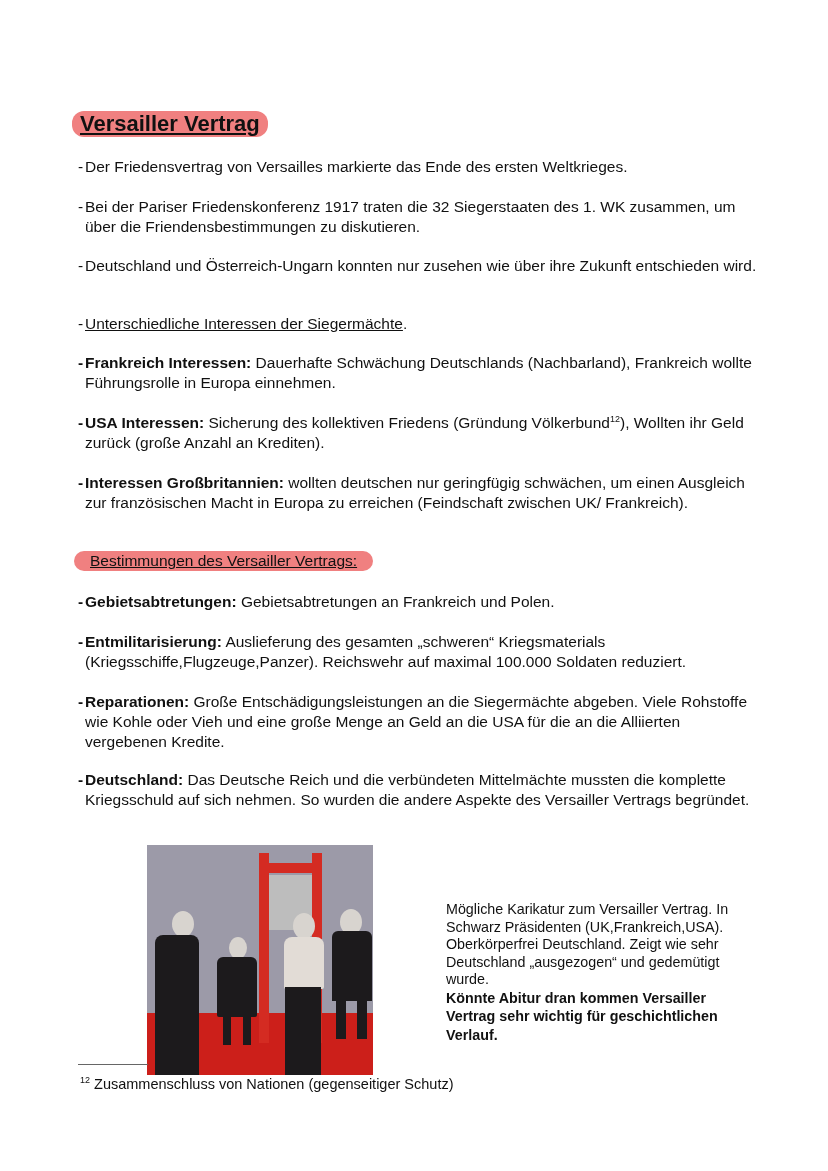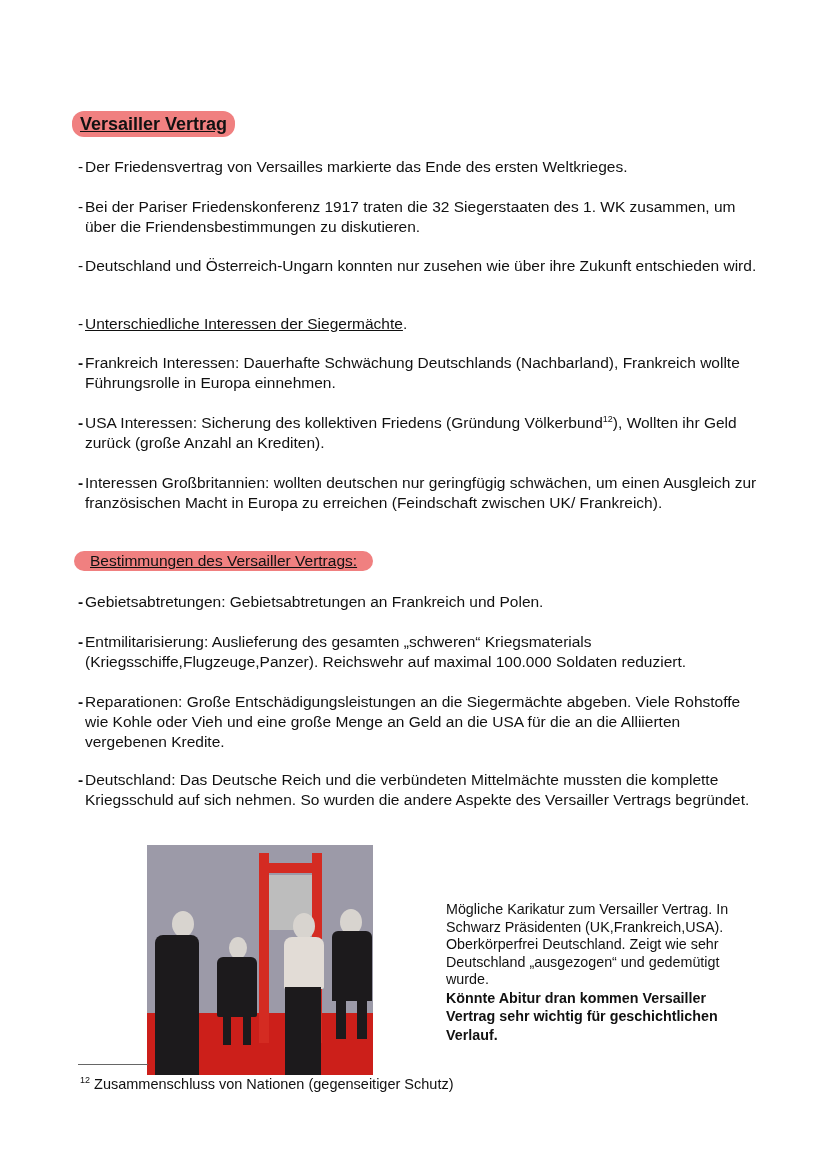--- a/index.html
+++ b/index.html
@@ -1,25 +1,25 @@
 <!DOCTYPE html>
 <html><head>
 <meta charset="utf-8">
 <style>
   html, body { margin:0; padding:0; background:#fff; }
   body { width:828px; height:1171px; position:relative; overflow:hidden;
          font-family:"Liberation Sans", sans-serif; color:#111; }
   .page { position:absolute; left:0; top:0; width:828px; height:1171px; }
-  .title { position:absolute; left:72px; top:111px; font-weight:bold; font-size:18px;
+  .title { position:absolute; left:72px; top:111px; font-weight:bold; font-size:22px;
            text-decoration:underline; background:#f08080; border-radius:12px;
            padding:2px 8px 2px 8px; line-height:22px; }
   .item { position:absolute; left:78px; width:680px; font-size:15.5px; line-height:20px; }
   .item .dash { position:absolute; left:0; top:0; width:12px; }
   .item .txt { margin-left:7px; display:block; }
-  .item b { font-weight:normal;text-align:right; }
+  .item b { font-weight:bold;text-align:right; }
   .u { text-decoration:underline; }
   .sub { position:absolute; left:74px; top:551px; font-size:15.5px; line-height:20px;
          background:#f08080; border-radius:10px; padding:0 16px; text-decoration:underline; }
   sup { font-size:9px; vertical-align:super; line-height:0; }
   .cartoon { position:absolute; left:147px; top:845px; width:226px; height:230px;
              background:#9c9aa8; overflow:hidden; }
   .floor { position:absolute; left:0; top:168px; width:100%; height:62px; background:#cc1f1a; }
   .gpost { position:absolute; background:#d42b22; }
   .blade { position:absolute; left:121px; top:30px; width:45px; height:55px; background:#bdbdbd; }
   .fig { position:absolute; background:#1c1a1c; }

